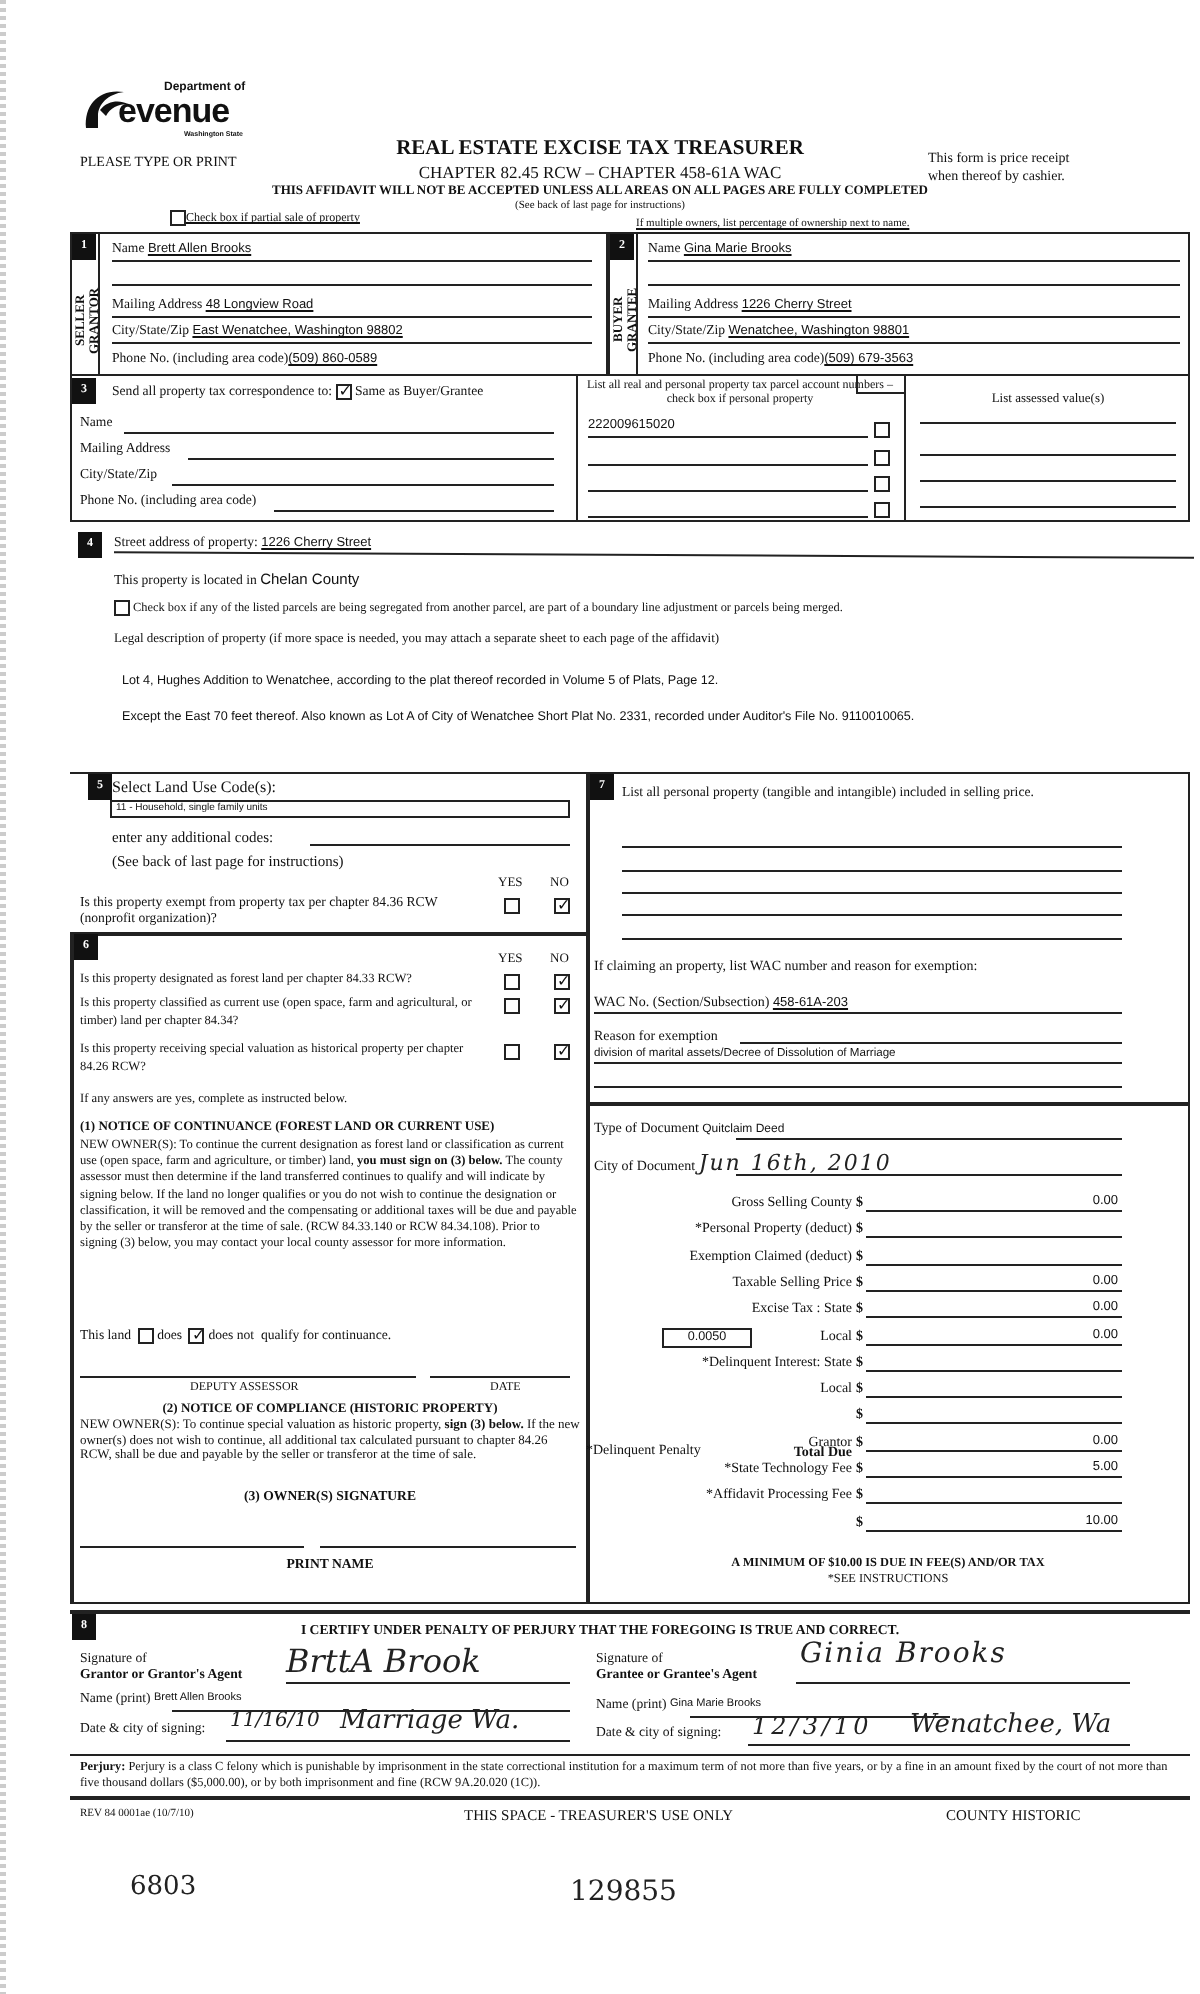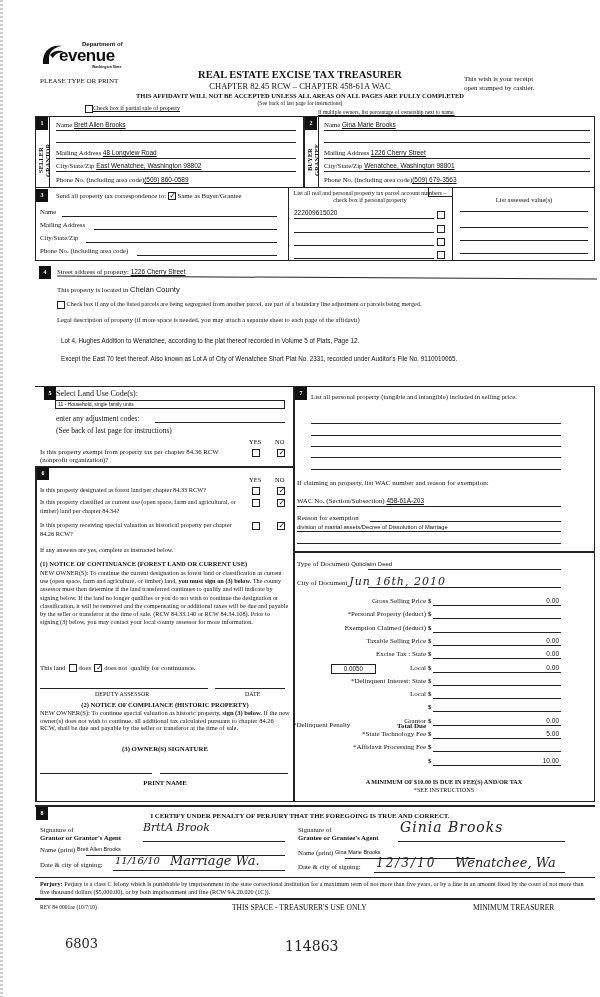--- a/index.html
+++ b/index.html
@@ -30,22 +30,22 @@
   </svg>
   <span class="abs sans" style="left:42px;top:1px;font-size:6px;font-weight:bold;">Department of</span>
   <span class="abs sans" style="left:19px;top:6px;font-size:17px;font-weight:bold;letter-spacing:-0.5px;">evenue</span>
   <span class="abs sans" style="left:52px;top:25px;font-size:3.5px;font-weight:bold;">Washington State</span>
 </div>
 <div class="abs" style="left:40px;top:77px;font-size:7px;">PLEASE TYPE OR PRINT</div>
 <div class="abs" style="left:0;width:600px;top:69px;text-align:center;font-size:10.5px;font-weight:bold;">REAL ESTATE EXCISE TAX TREASURER</div>
 <div class="abs" style="left:0;width:600px;top:81px;text-align:center;font-size:8.5px;">CHAPTER 82.45 RCW – CHAPTER 458-61A WAC</div>
 <div class="abs" style="left:0;width:600px;top:92px;text-align:center;font-size:6.5px;font-weight:bold;">THIS AFFIDAVIT WILL NOT BE ACCEPTED UNLESS ALL AREAS ON ALL PAGES ARE FULLY COMPLETED</div>
 <div class="abs" style="left:0;width:600px;top:100px;text-align:center;font-size:5.5px;">(See back of last page for instructions)</div>
-<div class="abs" style="left:464px;top:75px;font-size:7px;">This wish is your receipt</div>
-<div class="abs" style="left:464px;top:84px;font-size:7px;">open stamped by cashier.</div>
+<div class="abs" style="left:464px;top:75px;font-size:7px;">This form is price receipt</div>
+<div class="abs" style="left:464px;top:84px;font-size:7px;">when thereof by cashier.</div>
 <div class="abs" style="left:85px;top:105px;font-size:6px;white-space:nowrap;">
   <span class="cb" style="width:8px;height:8px;"></span><span style="text-decoration:underline;">Check box if partial sale of property</span>
 </div>
 <div class="abs" style="left:318px;top:109px;font-size:5.5px;text-decoration:underline;">If multiple owners, list percentage of ownership next to name.</div>
 
 <div class="abs" style="left:35px;top:116px;width:560px;height:72px;border:1.5px solid #222;"></div>
 <div class="abs" style="left:35px;top:116px;width:15px;height:72px;border-right:1px solid #222;"></div>
 <div class="secnum" style="left:36px;top:117px;">1</div>
 <div class="abs vlabel" style="left:37px;top:140px;width:12px;height:40px;"><span>SELLER</span><br><span>GRANTOR</span></div>
 
@@ -109,21 +109,21 @@
 <div class="fieldrow" style="left:57px;top:316px;font-size:6.5px;">Legal description of property (if more space is needed, you may attach a separate sheet to each page of the affidavit)</div>
 <div class="abs sans" style="left:61px;top:337px;font-size:6.3px;white-space:nowrap;">Lot 4, Hughes Addition to Wenatchee, according to the plat thereof recorded in Volume 5 of Plats, Page 12.</div>
 <div class="abs sans" style="left:61px;top:355px;width:440px;font-size:6.3px;line-height:8px;">Except the East 70 feet thereof.  Also known as Lot A of City of Wenatchee Short Plat No. 2331, recorded under Auditor's File No. 9110010065.</div>
 
 <div class="abs" style="left:35px;top:386px;width:560px;height:416px;border:1.5px solid #222;border-left:none;"></div>
 <div class="abs" style="left:293px;top:386px;width:1.5px;height:416px;background:#222;"></div>
 
 <div class="secnum" style="left:44px;top:387px;">5</div>
 <div class="abs" style="left:56px;top:389px;font-size:8px;">Select Land Use Code(s):</div>
 <div class="abs sans" style="left:55px;top:400px;width:230px;height:9px;border:1px solid #222;font-size:5px;padding-left:2px;line-height:7px;">11 - Household, single family units</div>
-<div class="abs" style="left:56px;top:414px;font-size:7.5px;">enter any adjustment codes:</div>
+<div class="abs" style="left:56px;top:414px;font-size:7.5px;">enter any additional codes:</div>
 <div class="rline" style="left:155px;width:130px;top:422px;"></div>
 <div class="abs" style="left:56px;top:426px;font-size:7.5px;">(See back of last page for instructions)</div>
 <div class="abs" style="left:249px;top:438px;font-size:6.5px;">YES</div>
 <div class="abs" style="left:275px;top:438px;font-size:6.5px;">NO</div>
 <div class="abs" style="left:40px;top:448px;width:200px;font-size:6.8px;line-height:8px;">Is this property exempt from property tax per chapter 84.36 RCW (nonprofit organization)?</div>
 <div class="abs" style="left:252px;top:449px;"><span class="cb"></span></div>
 <div class="abs" style="left:277px;top:449px;"><span class="cb checked"></span></div>
 
 <div class="abs" style="left:35px;top:466px;width:258px;height:1.5px;background:#222;"></div>
 <div class="abs" style="left:35px;top:466px;width:1.5px;height:336px;background:#222;"></div>
@@ -186,21 +186,21 @@
 <div class="rline" style="left:297px;width:264px;top:543px;"></div>
 <div class="abs" style="left:293px;top:551px;width:302px;height:1.5px;background:#222;"></div>
 
 <div class="fieldrow" style="left:297px;top:560px;font-size:7px;"><span>Type of Document</span> <span class="sans" style="font-size:6px;">Quitclaim Deed</span></div>
 <div class="rline" style="left:368px;width:193px;top:569px;"></div>
 <div class="fieldrow" style="left:297px;top:575px;font-size:7px;"><span>City of Document</span> <span class="hand" style="font-size:11px;letter-spacing:1px;">Jun 16th, 2010</span></div>
 <div class="rline" style="left:368px;width:193px;top:587px;"></div>
 
 <div id="amount-rows">
     <div>
-      <div class="abs" style="left:293px;top:597px;width:133px;text-align:right;font-size:7px;white-space:nowrap;">Gross Selling Price</div>
+      <div class="abs" style="left:293px;top:597px;width:133px;text-align:right;font-size:7px;white-space:nowrap;">Gross Selling County</div>
       <div class="abs" style="left:428px;top:597px;font-size:7px;font-weight:bold;">$</div>
       <div class="abs" style="left:433px;top:605px;width:128px;border-bottom:1px solid #222;"></div>
       <div class="amt" style="left:433px;top:597px;width:126px;">0.00</div>
     </div>
     <div>
       <div class="abs" style="left:293px;top:610px;width:133px;text-align:right;font-size:7px;white-space:nowrap;">*Personal Property (deduct)</div>
       <div class="abs" style="left:428px;top:610px;font-size:7px;font-weight:bold;">$</div>
       <div class="abs" style="left:433px;top:618px;width:128px;border-bottom:1px solid #222;"></div>
       <div class="amt" style="left:433px;top:610px;width:126px;"></div>
     </div>
@@ -274,21 +274,21 @@
 <div class="abs sans" style="left:331px;top:664px;width:45px;height:10px;border:1px solid #222;font-size:6.3px;text-align:center;line-height:8px;">0.0050</div>
 
 <div class="abs" style="left:293px;top:778px;width:302px;text-align:center;font-size:6.2px;font-weight:bold;">A MINIMUM OF $10.00 IS DUE IN FEE(S) AND/OR TAX</div>
 <div class="abs" style="left:293px;top:786px;width:302px;text-align:center;font-size:6.2px;">*SEE INSTRUCTIONS</div>
 
 <div class="abs" style="left:35px;top:805px;width:560px;height:1.5px;background:#222;"></div>
 <div class="secnum" style="left:36px;top:807px;">8</div>
 <div class="abs" style="left:0;width:600px;top:812px;text-align:center;font-size:6.8px;font-weight:bold;">I CERTIFY UNDER PENALTY OF PERJURY THAT THE FOREGOING IS TRUE AND CORRECT.</div>
 
 <div class="abs" style="left:40px;top:826px;font-size:6.8px;line-height:8px;"><span>Signature of</span><br><b>Grantor or Grantor's Agent</b></div>
-<div class="abs hand" style="left:143px;top:821px;font-size:11px;">BrttA Brook</div>
+<div class="abs hand" style="left:143px;top:821px;font-size:16px;">BrttA Brook</div>
 <div class="rline" style="left:143px;width:142px;top:841px;"></div>
 <div class="fieldrow" style="left:40px;top:846px;font-size:6.8px;"><span>Name (print)</span> <span class="sans" style="font-size:5.5px;vertical-align:top;">Brett Allen Brooks</span></div>
 <div class="rline" style="left:86px;width:199px;top:855px;"></div>
 <div class="fieldrow" style="left:40px;top:861px;font-size:6.8px;">Date &amp; city of signing:</div>
 <div class="abs hand" style="left:115px;top:855px;font-size:10px;">11/16/10</div>
 <div class="abs hand" style="left:170px;top:853px;font-size:13px;">Marriage Wa.</div>
 <div class="rline" style="left:113px;width:172px;top:870px;"></div>
 
 <div class="abs" style="left:298px;top:826px;font-size:6.8px;line-height:8px;"><span>Signature of</span><br><b>Grantee or Grantee's Agent</b></div>
 <div class="abs hand" style="left:400px;top:819px;font-size:14px;letter-spacing:1px;">Ginia Brooks</div>
@@ -298,15 +298,15 @@
 <div class="fieldrow" style="left:298px;top:863px;font-size:6.8px;">Date &amp; city of signing:</div>
 <div class="abs hand" style="left:376px;top:856px;font-size:12px;letter-spacing:2px;">12/3/10</div>
 <div class="abs hand" style="left:455px;top:855px;font-size:13px;">Wenatchee, Wa</div>
 <div class="rline" style="left:374px;width:191px;top:872px;"></div>
 
 <div class="abs" style="left:35px;top:877px;width:560px;height:1px;background:#222;"></div>
 <div class="abs" style="left:40px;top:880px;width:550px;font-size:6.2px;line-height:8.4px;"><b>Perjury:</b><span> Perjury is a class C felony which is punishable by imprisonment in the state correctional institution for a maximum term of not more than five years, or by a fine in an amount fixed by the court of not more than five thousand dollars ($5,000.00), or by both imprisonment and fine (RCW 9A.20.020 (1C)).</span></div>
 <div class="abs" style="left:35px;top:898px;width:560px;height:1.5px;background:#222;"></div>
 <div class="abs" style="left:40px;top:904px;font-size:5.5px;">REV 84 0001ae (10/7/10)</div>
 <div class="abs" style="left:232px;top:903px;font-size:7.5px;">THIS SPACE - TREASURER'S USE ONLY</div>
-<div class="abs" style="left:473px;top:903px;font-size:7.5px;">MINIMUM TREASURER</div>
+<div class="abs" style="left:473px;top:903px;font-size:7.5px;">COUNTY HISTORIC</div>
 <div class="abs hand" style="left:65px;top:936px;font-size:13px;font-style:normal;">6803</div>
-<div class="abs hand" style="left:285px;top:938px;font-size:14px;font-style:normal;">114863</div>
+<div class="abs hand" style="left:285px;top:938px;font-size:14px;font-style:normal;">129855</div>
 
 </body></html>

